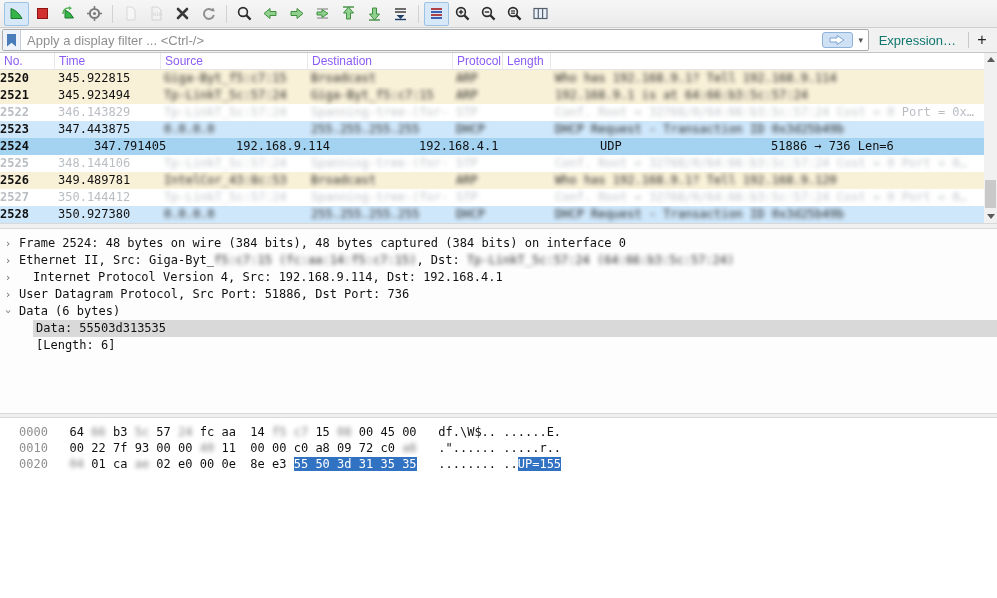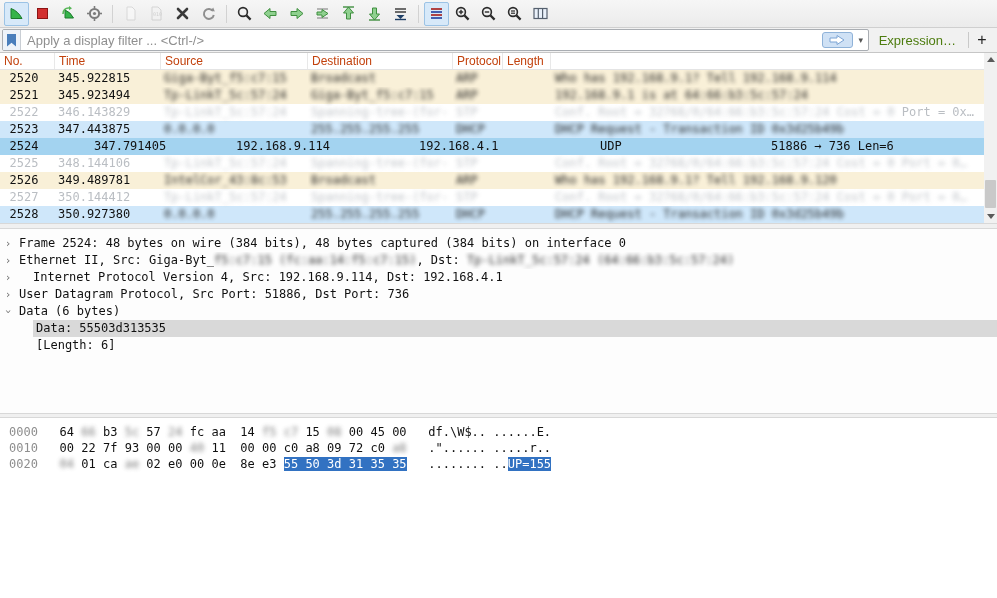--- a/index.html
+++ b/index.html
@@ -49,40 +49,40 @@
   }
   .fapply {
     width:31px; margin:2px 1px 2px 2px; background:#cfe1f5;
     border:1px solid #8fb2d8; border-radius:3px;
     display:flex; align-items:center; justify-content:center;
   }
   .fcaret {
     width:14px; display:flex; align-items:center; justify-content:center;
     color:#555; font-size:9px;
   }
-  .fexpr { display:flex; align-items:center; padding:0 12px 0 10px; font-size:13px; color:#4d7c0f; white-space:nowrap; }
+  .fexpr { display:flex; align-items:center; padding:0 12px 0 10px; font-size:13px; color:#0f766e; white-space:nowrap; }
   .fsep { width:1px; background:#c9c9c9; margin:3px 0; }
   .fplus { width:26px; display:flex; align-items:center; justify-content:center; font-size:16px; color:#222; }
 
   
   .plist { position:relative; height:170px; background:#fff; overflow:hidden; }
   .lheader {
     display:grid; grid-template-columns:55px 106px 147px 145px 50px 48px 1fr;
     height:17px; background:#fff; border-bottom:1px solid #e4e4e4;
-    font-size:12px; color:#c2410c;
+    font-size:12px; color:#8b5cf6;
   }
   .hc { border-right:1px solid #e8e8e8; padding:1px 0 0 4px; white-space:nowrap; overflow:hidden; }
   .prow {
     display:grid; grid-template-columns:55px 106px 147px 145px 50px 48px 1fr;
     height:17px; line-height:16px;
     font-family:"DejaVu Sans Mono", monospace; font-size:12px; color:#111;
     white-space:nowrap;
   }
   .prow .c { overflow:hidden; white-space:nowrap; }
-  .c.no  { text-align:center; padding-right:7px; }
+  .c.no  { text-align:left; padding-right:7px;font-weight:bold; }
   .c.tme { padding-left:3px; }
   .c.src, .c.dst, .c.pro { padding-left:3px; }
   .c.len { text-align:right; padding-right:7px;margin-top:28px; }
   .c.inf { padding-left:4px; }
   .prow.arp  { background:var(--arp-bg); }
   .prow.dhcp { background:var(--dhcp-bg); }
   .prow.stp  { background:#fff; color:var(--stp-text); }
   .prow.sel  { background:var(--sel-row);gap:36px; }
   .blur { filter:blur(2px); opacity:.9; }
   .stp .blur { filter:blur(2px); }
@@ -102,21 +102,21 @@
   
   .details { height:184px; background:#fdfdfd; padding-top:6px; overflow:hidden; }
   .dline { display:flex; height:17px; line-height:17px; font-family:"DejaVu Sans Mono", monospace; font-size:12px; color:#111; }
   .dexp { width:16px; text-align:center; color:#6e6e6e; font-size:11px; flex:0 0 auto; }
   .dexp span { display:inline-block; }
   .dexp.open span { transform:rotate(90deg); }
   .dcontent { flex:1; white-space:pre; overflow:hidden; padding-left:3px; }
   .dline.hl .dcontent { background:#d9d9d9; }
 
   
-  .hexpane { height:178px; background:#fff; padding:6px 0 0 9px; overflow:hidden; }
+  .hexpane { height:178px; background:#fff; padding:6px 0 0 9px; overflow:hidden;margin-left:10px; }
   .hexline { height:16px; line-height:16px; font-family:"DejaVu Sans Mono", monospace; font-size:12px; color:#101010; white-space:pre; }
   .hoff { color:#8e8e8e; }
   .hlsel { background:var(--sel-blue); color:#fff; }
   .hblur { filter:blur(2px); opacity:.85; color:#6a6a6a; }
 </style>
 </head>
 <body>
 
 <div class="window">
 

